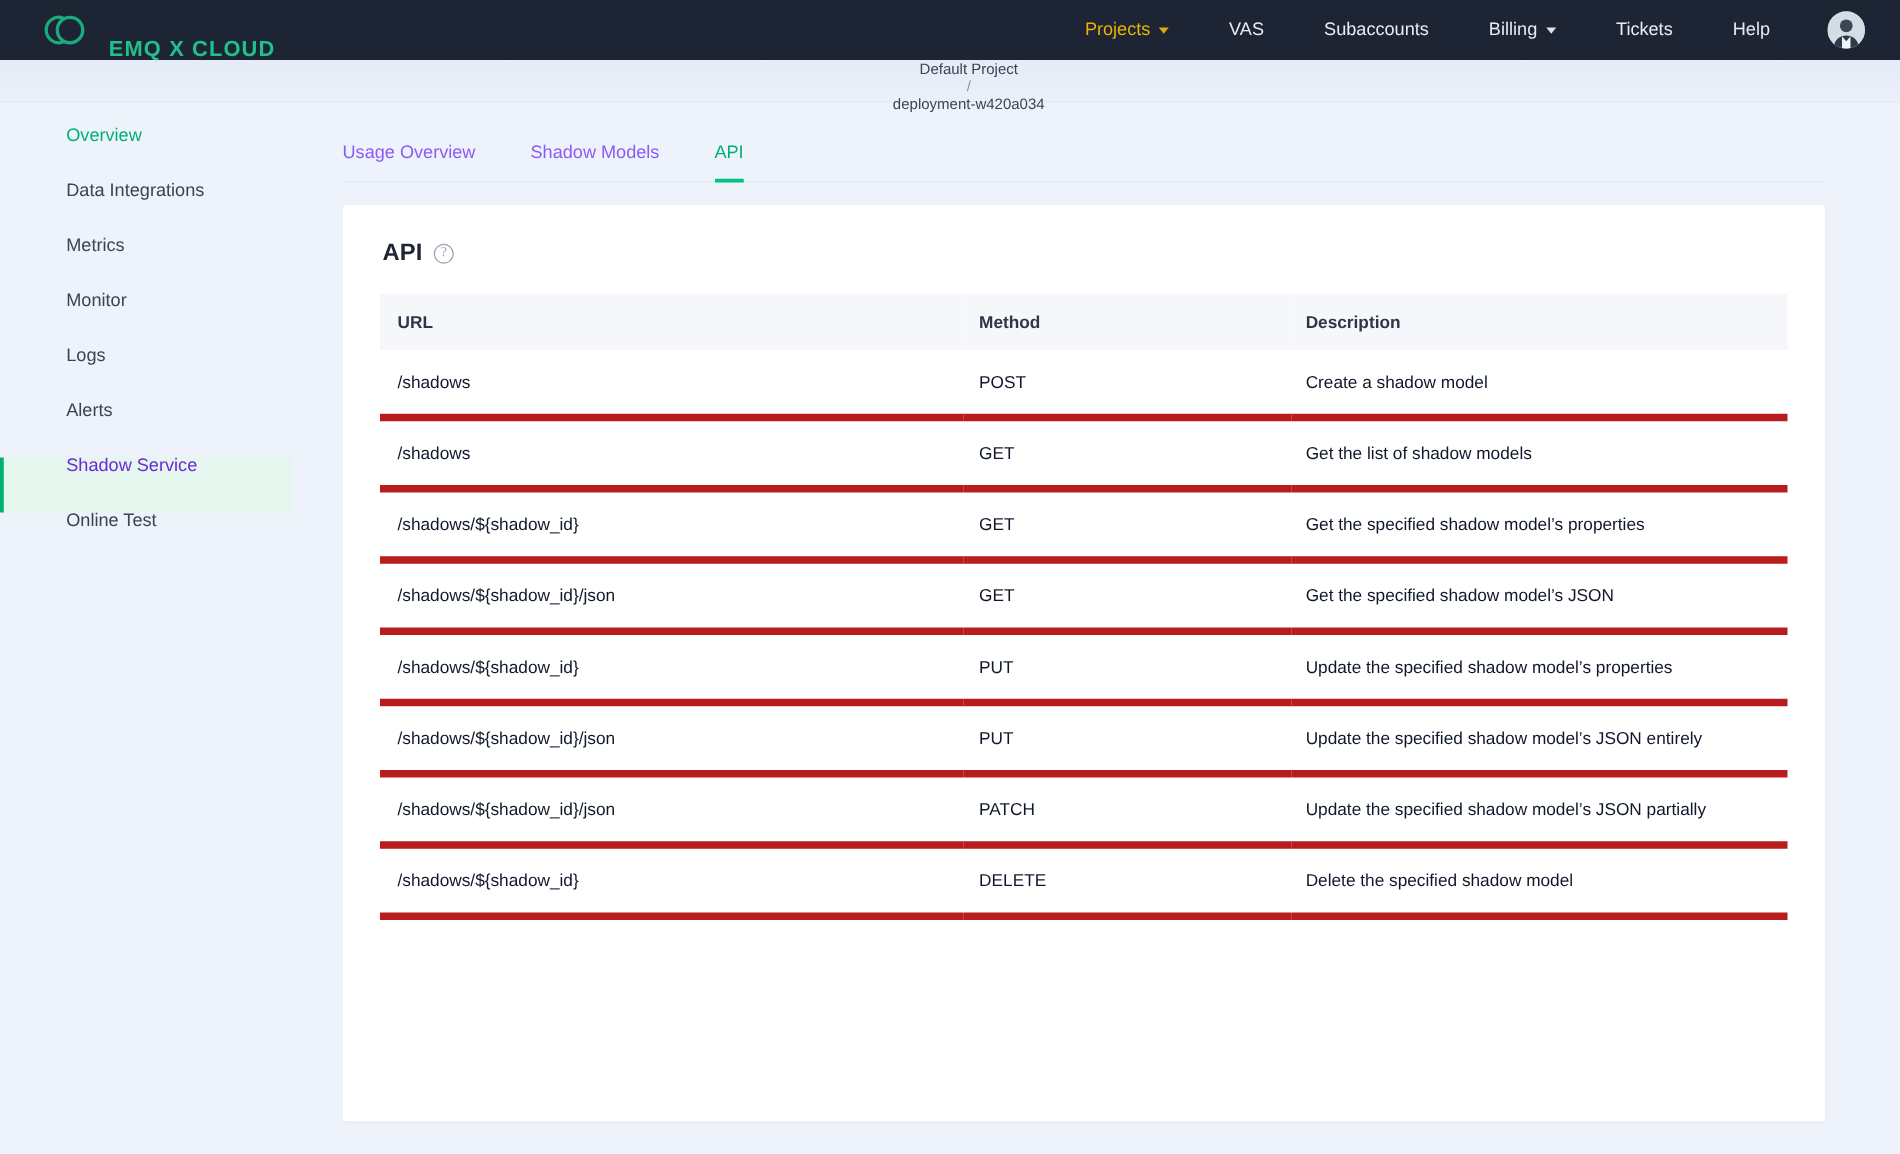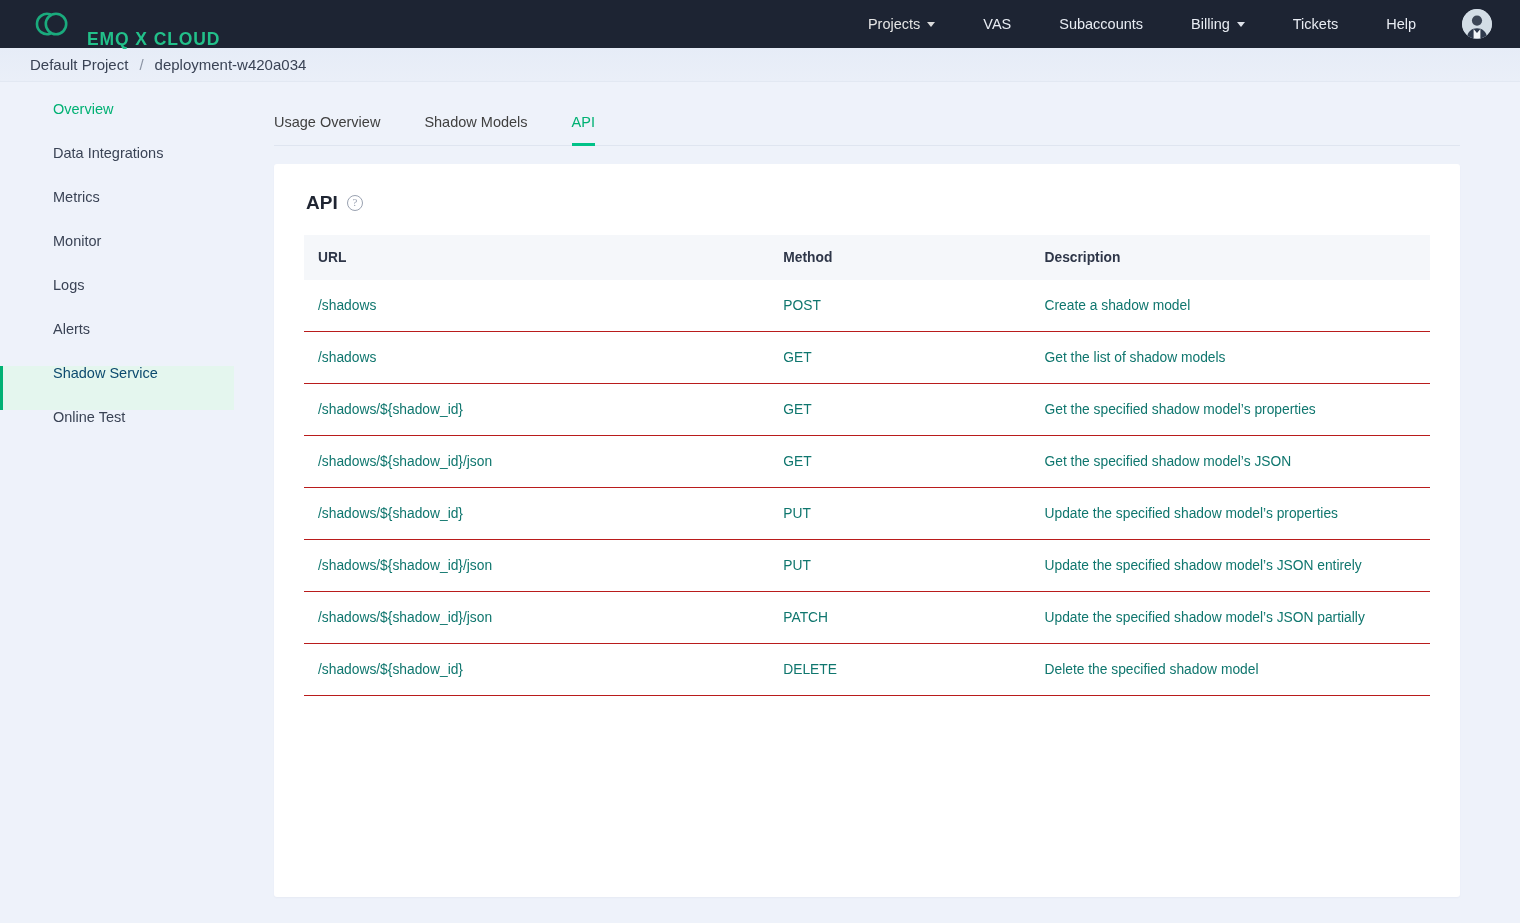--- a/index.html
+++ b/index.html
@@ -50,21 +50,21 @@
     color: #e8ecf3;
     font-size: 14.5px;
     padding: 0 24px;
     height: 48px;
     display: flex;
     align-items: center;
     gap: 7px;
     cursor: pointer;
     white-space: nowrap;
   }
-  .nav-item.active { color: #e5e5e5; }
+  .nav-item.active { color: #eab308; }
   .caret-down {
     width: 0; height: 0;
     border-left: 4.5px solid transparent;
     border-right: 4.5px solid transparent;
     border-top: 5px solid currentColor;
     display: inline-block;
     opacity: .95;
   }
   .avatar {
     width: 30px; height: 30px;
@@ -77,23 +77,24 @@
     flex: 0 0 auto;
   }
 
   
   .breadcrumb {
     height: 34px;
     background: linear-gradient(180deg,#e6ecf7 0%, #eaeff8 100%);
     display: flex;
     align-items: center;
     padding-left: 30px;
-    font-size: 15px;
+    font-size: 12px;
     color: #3a4355;
     border-bottom: 1px solid #e2e8f2;
+    flex-direction: column;
   }
   .crumb { cursor: pointer; }
   .crumb-sep { margin: 0 11px; color: #8b93a3; }
   .crumb-current { color: #3a4355; cursor: pointer; }
 
   
   .layout { display: flex; height: calc(923px - 48px - 34px); }
 
   
   .sidebar {
@@ -111,21 +112,21 @@
     color: #3a4355;
     cursor: pointer;
     border-left: 3px solid transparent;
     position: relative;
   }
   .side-item .label { line-height: 1; }
   .side-item.link-green { color: #00b173; }
   .side-item.active {
     background: #e4f6ee;
     border-left: 3px solid #00b173;
-    color: #0c4a6e;
+    color: #6d28d9;
     margin-right: 40px;
   }
   .side-item .side-caret {
     margin-left: auto;
     width: 0; height: 0;
     border-left: 5px solid transparent;
     border-right: 5px solid transparent;
     border-top: 6px solid #2f3a4d;
   }
 
@@ -138,21 +139,21 @@
   .tabs {
     display: flex;
     align-items: flex-end;
     gap: 0;
     height: 56px;
     border-bottom: 1px solid #dfe5f0;
     margin-top: 8px;
   }
   .tab {
     font-size: 14.5px;
-    color: #404040;
+    color: #8b5cf6;
     padding: 0 0 13px 0;
     margin-right: 44px;
     cursor: pointer;
     border-bottom: 3px solid transparent;
     margin-bottom: -1px;
     white-space: nowrap;
   }
   .tab.active {
     color: #00b173;
     border-bottom-color: #00c288;
@@ -202,23 +203,23 @@
     background: #f5f7fa;
     text-align: left;
     font-size: 13.8px;
     font-weight: 700;
     color: #2e3648;
     padding: 15px 0 15px 12px;
   }
   table.api-table thead th:first-child { padding-left: 14px; }
   table.api-table tbody td {
     font-size: 13.8px;
-    color: #0f766e;
+    color: #0f172a;
     padding: 18px 0 18px 12px;
-    border-bottom: 1px solid #b91c1c;
+    border-bottom: 6px solid #b91c1c;
     white-space: nowrap;
     overflow: hidden;
     text-overflow: ellipsis;
   }
   table.api-table tbody td:first-child { padding-left: 14px; }
   .col-url { width: 41.5%; }
   .col-method { width: 23.2%; }
   .col-desc { width: 35.3%; }
 </style>
 </head>

